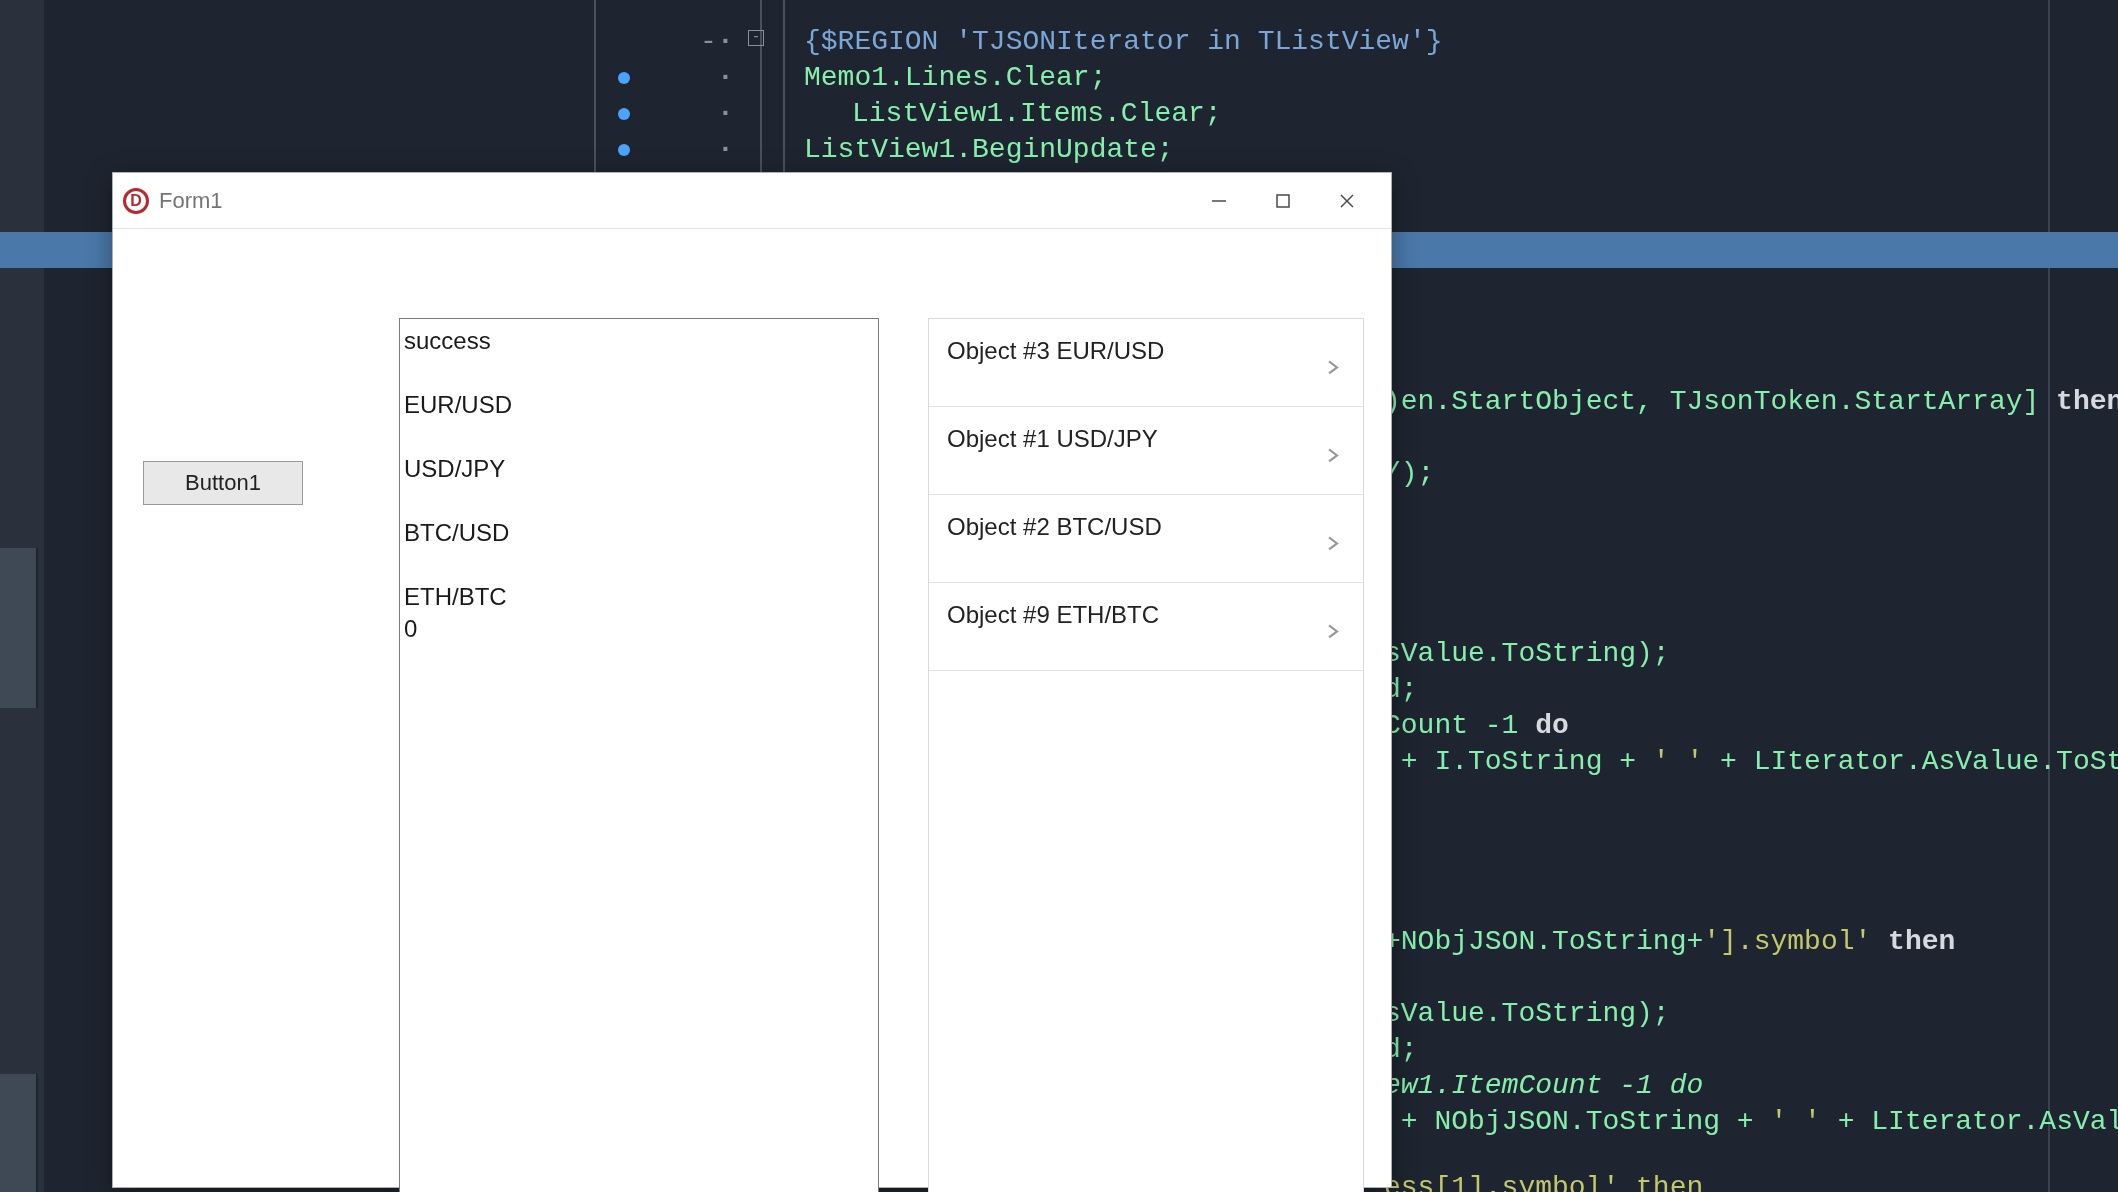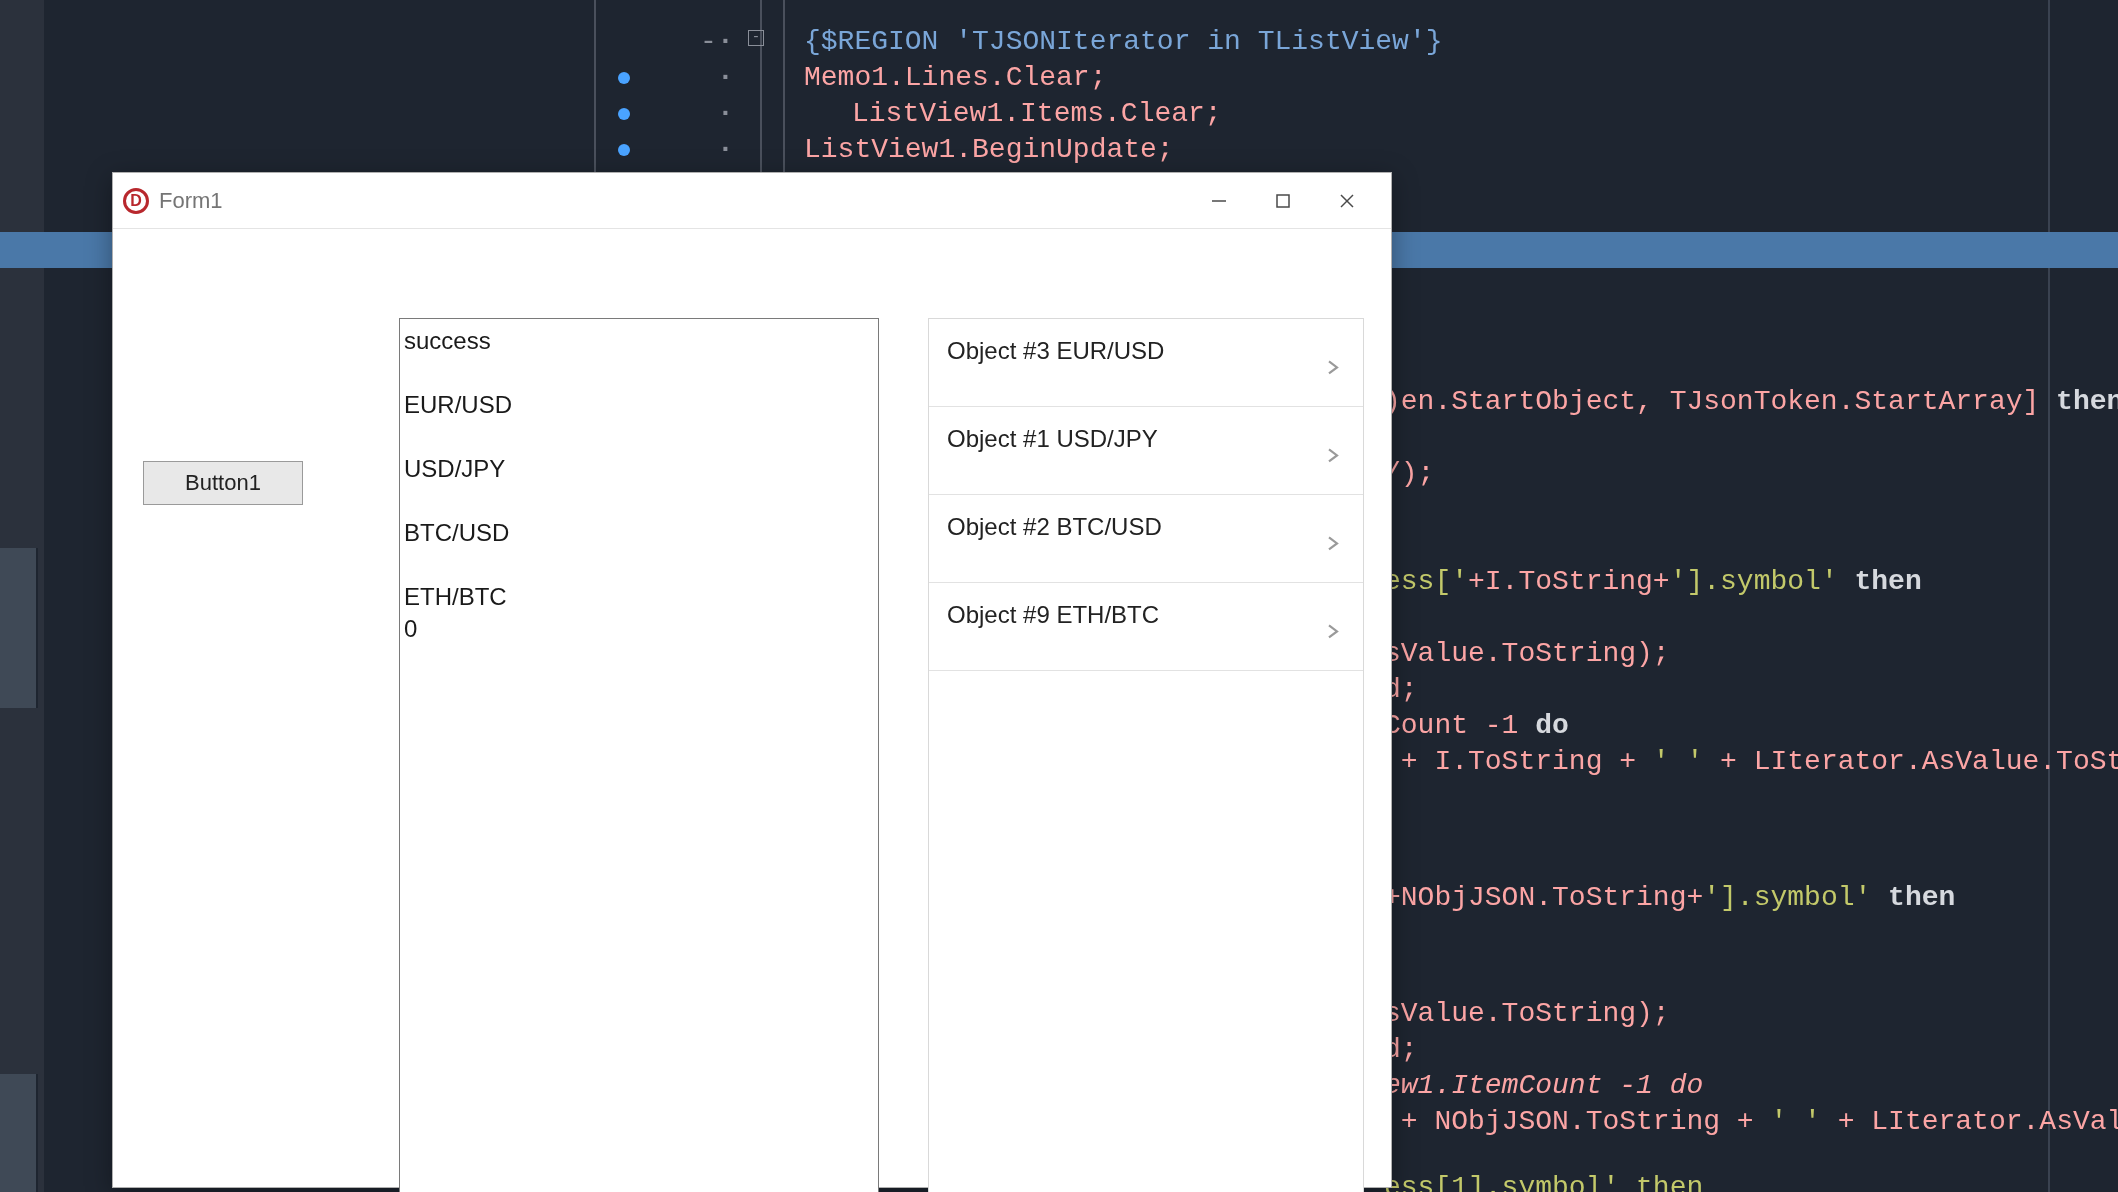--- a/index.html
+++ b/index.html
@@ -82,21 +82,21 @@
     text-align: center;
   }
   .editor .minus-col {
     position: absolute;
     left: 700px;
     color: #8a8f99;
   }
   .kw   { color: #d6d9de; font-weight: bold; }
   .str  { color: #c3c96a; }
   .pp   { color: #7aa6d8; }
-  .norm { color: #fca5a5; }
+  .norm { color: #86efac; }
   .rightmargin {
     position: absolute;
     top: 0; bottom: 0;
     left: 2048px;
     width: 2px;
     background: #3a4250;
   }
 
   
   .sidebar-bar {
@@ -255,26 +255,25 @@
   
   <div class="code">
 <span style="position:absolute;top:24px;left:30px;" class="pp">{$REGION 'TJSONIterator in TListView'}</span>
 <span style="position:absolute;top:60px;left:30px;" class="norm">Memo1.Lines.Clear;</span>
 <span style="position:absolute;top:96px;left:30px;margin-left:48px;" class="norm">ListView1.Items.Clear;</span>
 <span style="position:absolute;top:132px;left:30px;" class="norm">ListView1.BeginUpdate;</span>
 
 
 <span style="position:absolute;top:384px;left:610px;"><span class="norm">)en.StartObject, TJsonToken.StartArray] </span><span class="kw">then</span></span>
 <span style="position:absolute;top:456px;left:610px;" class="norm">/);</span>
-<span style="position:absolute;top:564px;left:610px;"><span class="str">ess['</span><span class="norm">+I.ToString+</span><span class="str">'].symbol'</span><span class="kw"> then</span></span>
 <span style="position:absolute;top:636px;left:610px;" class="norm">sValue.ToString);</span>
 <span style="position:absolute;top:672px;left:610px;" class="norm">d;</span>
 <span style="position:absolute;top:708px;left:610px;"><span class="norm">Count -1 </span><span class="kw">do</span></span>
 <span style="position:absolute;top:744px;left:610px;"><span class="norm"> + I.ToString + </span><span class="str">' '</span><span class="norm"> + LIterator.AsValue.ToStri</span></span>
-<span style="position:absolute;top:880px;left:610px;font-family:Liberation Mono, monospace;"><span class="norm">+NObjJSON.ToString+</span><span class="str">'].symbol'</span><span class="kw"> then</span></span>
+<span style="position:absolute;top:924px;left:610px;font-family:Liberation Mono, monospace;"><span class="norm">+NObjJSON.ToString+</span><span class="str">'].symbol'</span><span class="kw"> then</span></span>
 <span style="position:absolute;top:996px;left:610px;" class="norm">sValue.ToString);</span>
 <span style="position:absolute;top:1032px;left:610px;" class="norm">d;</span>
 <span style="position:absolute;top:1068px;left:610px;font-style:italic;" class="norm">ew1.ItemCount -1 do</span>
 <span style="position:absolute;top:1104px;left:610px;"><span class="norm"> + NObjJSON.ToString + </span><span class="str">' '</span><span class="norm"> + LIterator.AsValue</span></span>
 <span style="position:absolute;top:1170px;left:610px;" class="str">ess[1].symbol' then</span>
   </div>
 </div>
 
 <div class="form-window">
   <div class="titlebar">

